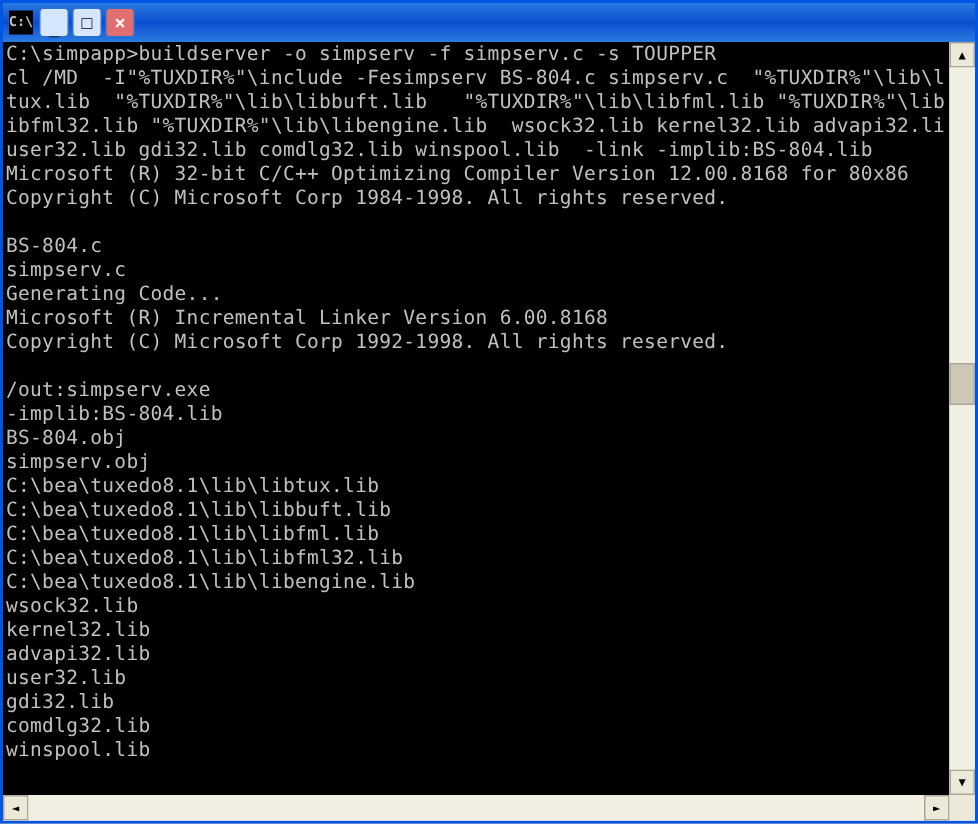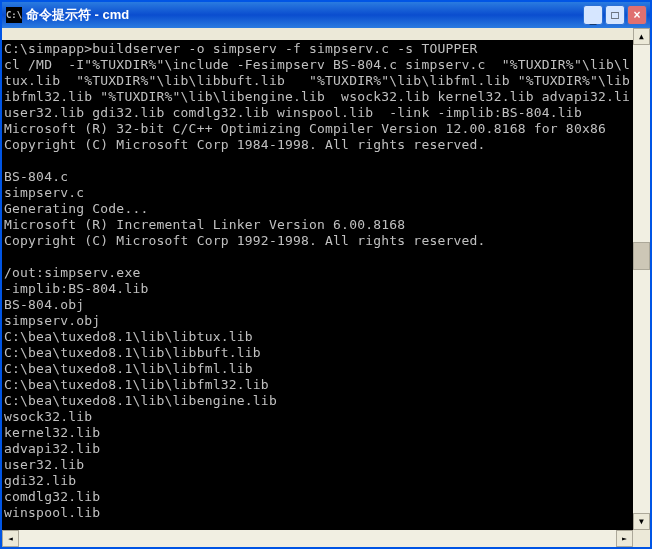--- a/index.html
+++ b/index.html
@@ -64,21 +64,20 @@
     flex: 1;
     background: #000;
     color: #c0c0c0;
     font-family: "MS Gothic", "Consolas", monospace;
     font-size: 13px;
     line-height: 16px;
     padding: 1px 2px;
     white-space: pre;
     overflow: hidden;
     letter-spacing: 0.2px;
-    margin-top: 12px;
   }
   .vscroll {
     width: 17px;
     background: #ece9d8;
     display: flex;
     flex-direction: column;
   }
   .sbtn {
     height: 17px;
     background: #ece9d8;
@@ -108,21 +107,20 @@
   }
   .htrack { flex: 1; background: #f1efe2; }
   .corner { width: 17px; height: 17px; background: #ece9d8; }
 </style>
 </head>
 <body>
 
 <div class="window">
   <div class="titlebar">
     <div class="title-icon">C:\</div>
-    <div class="title-text">命令提示符 - cmd</div>
     <div class="win-btns">
       <div class="win-btn min">
           <span>_</span>
         </div>
       <div class="win-btn">□</div>
       <div class="win-btn close">×</div>
     </div>
   </div>
 
   <div class="content-area">

